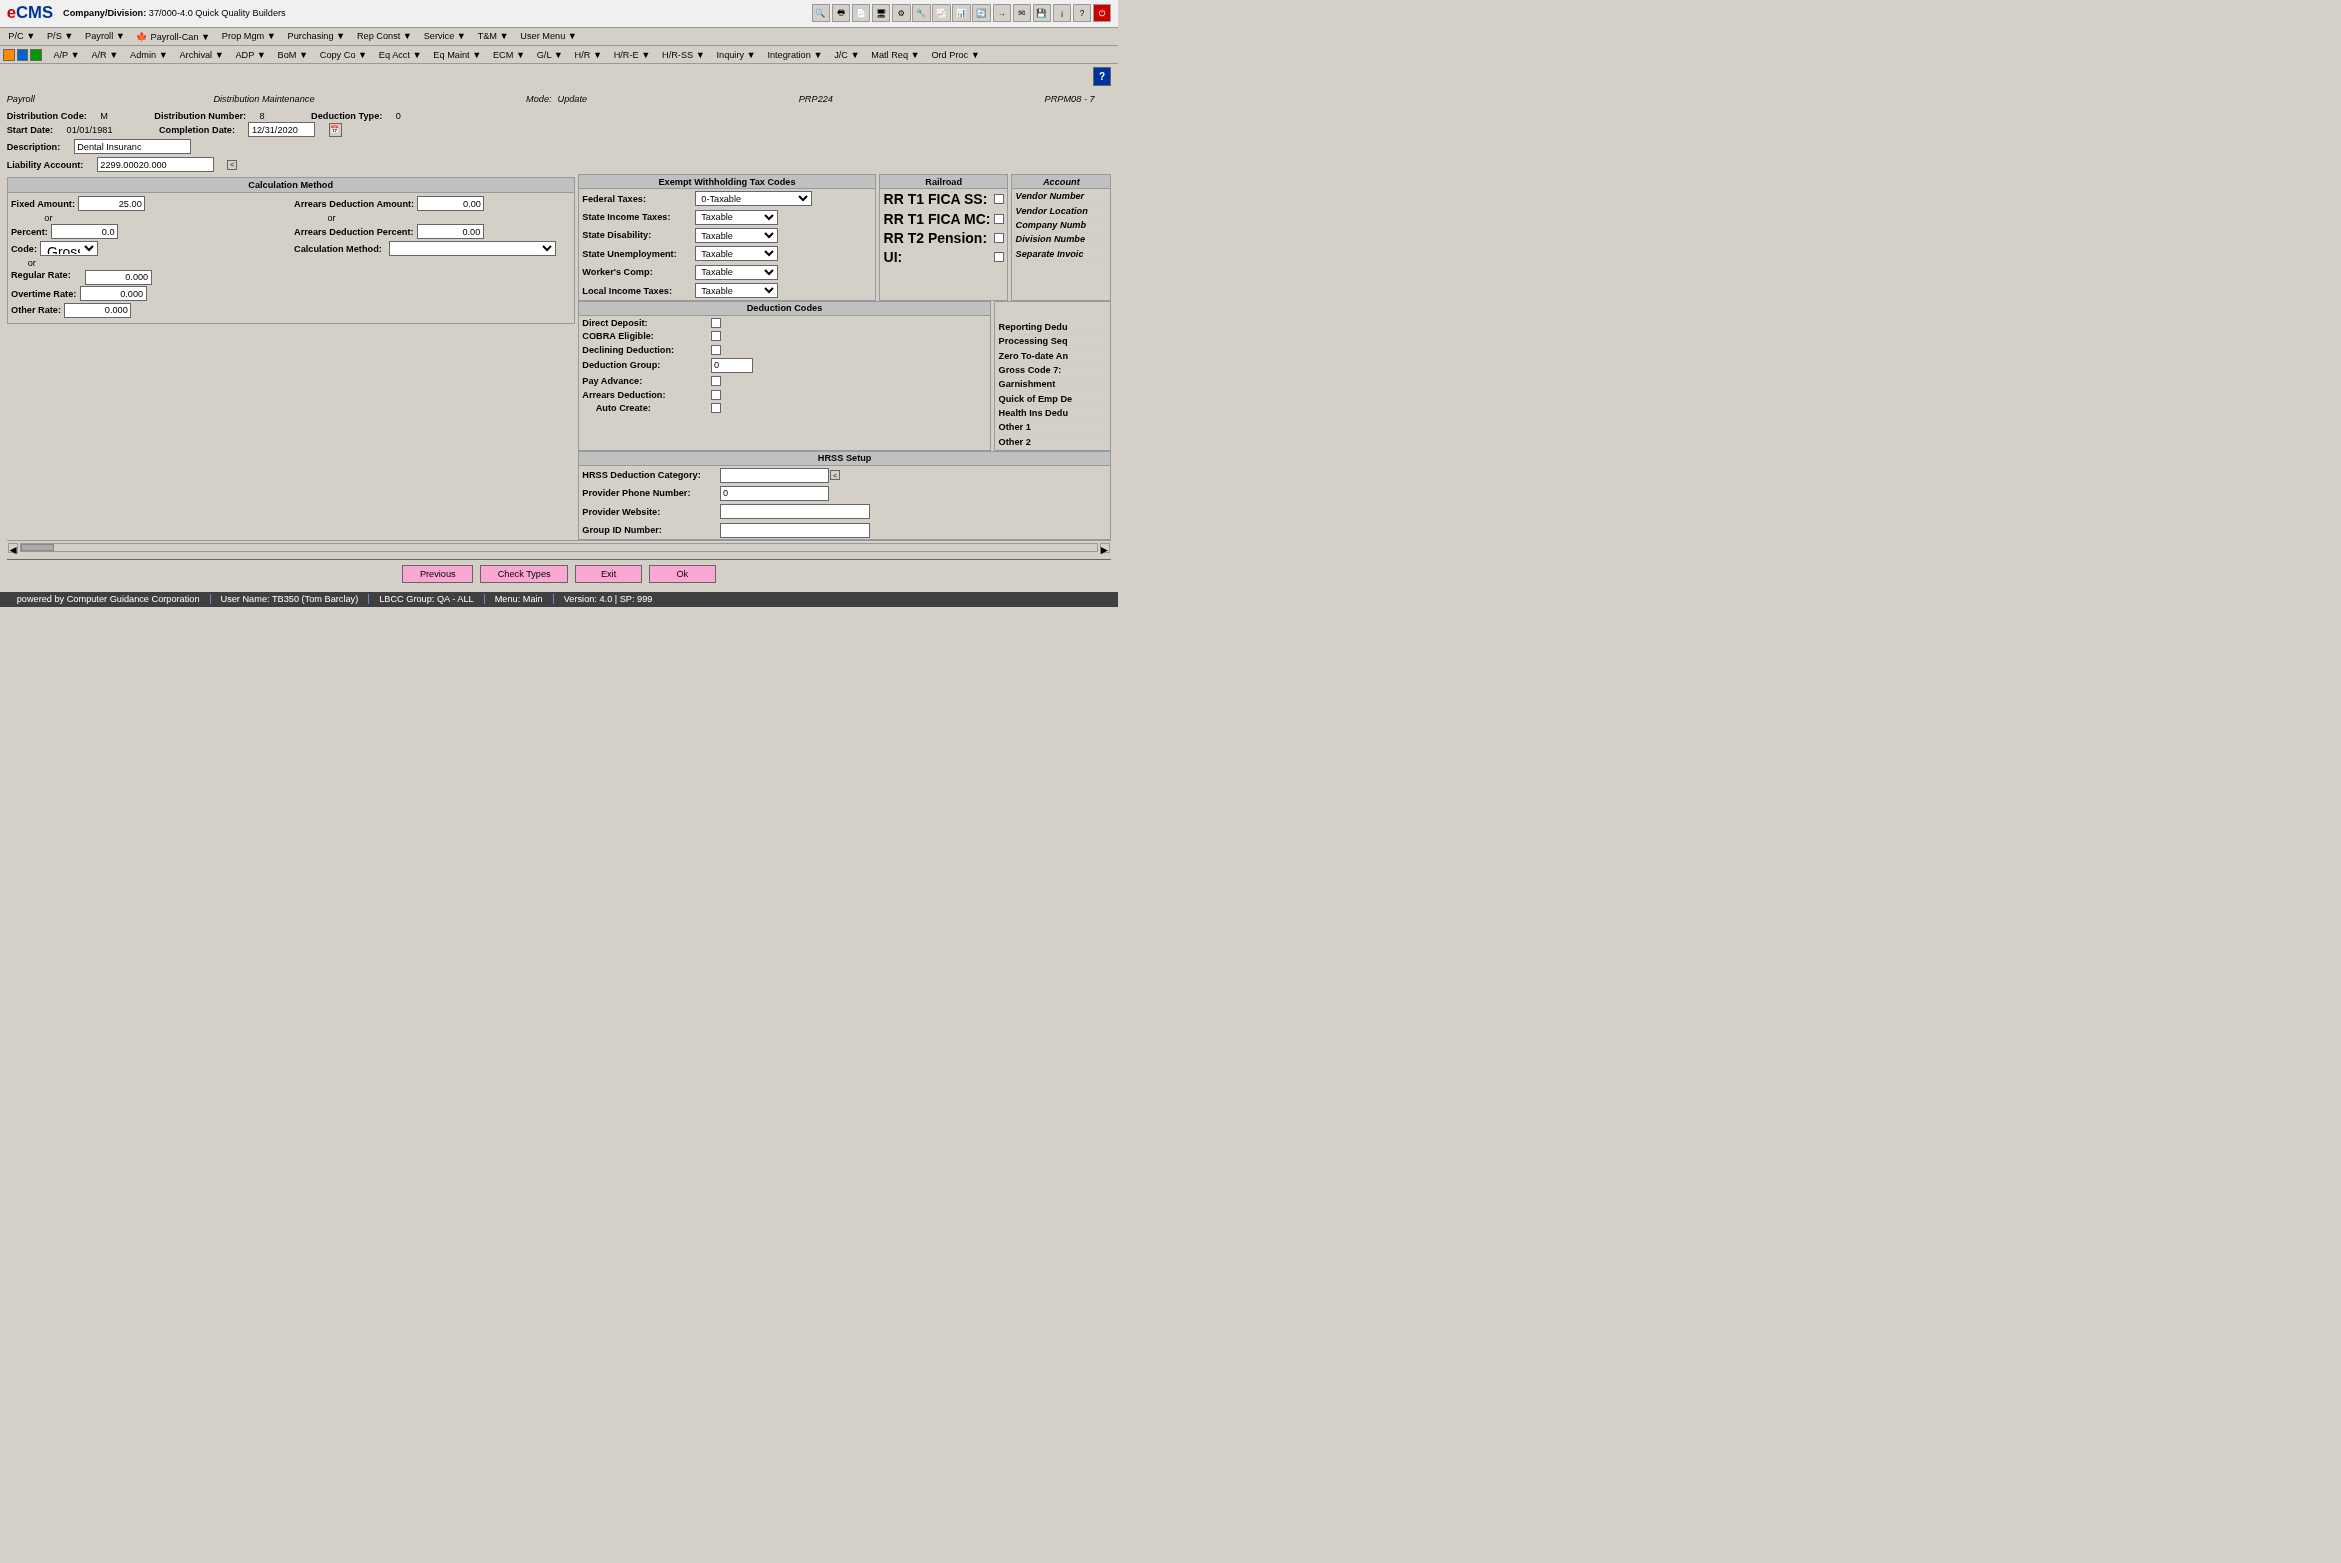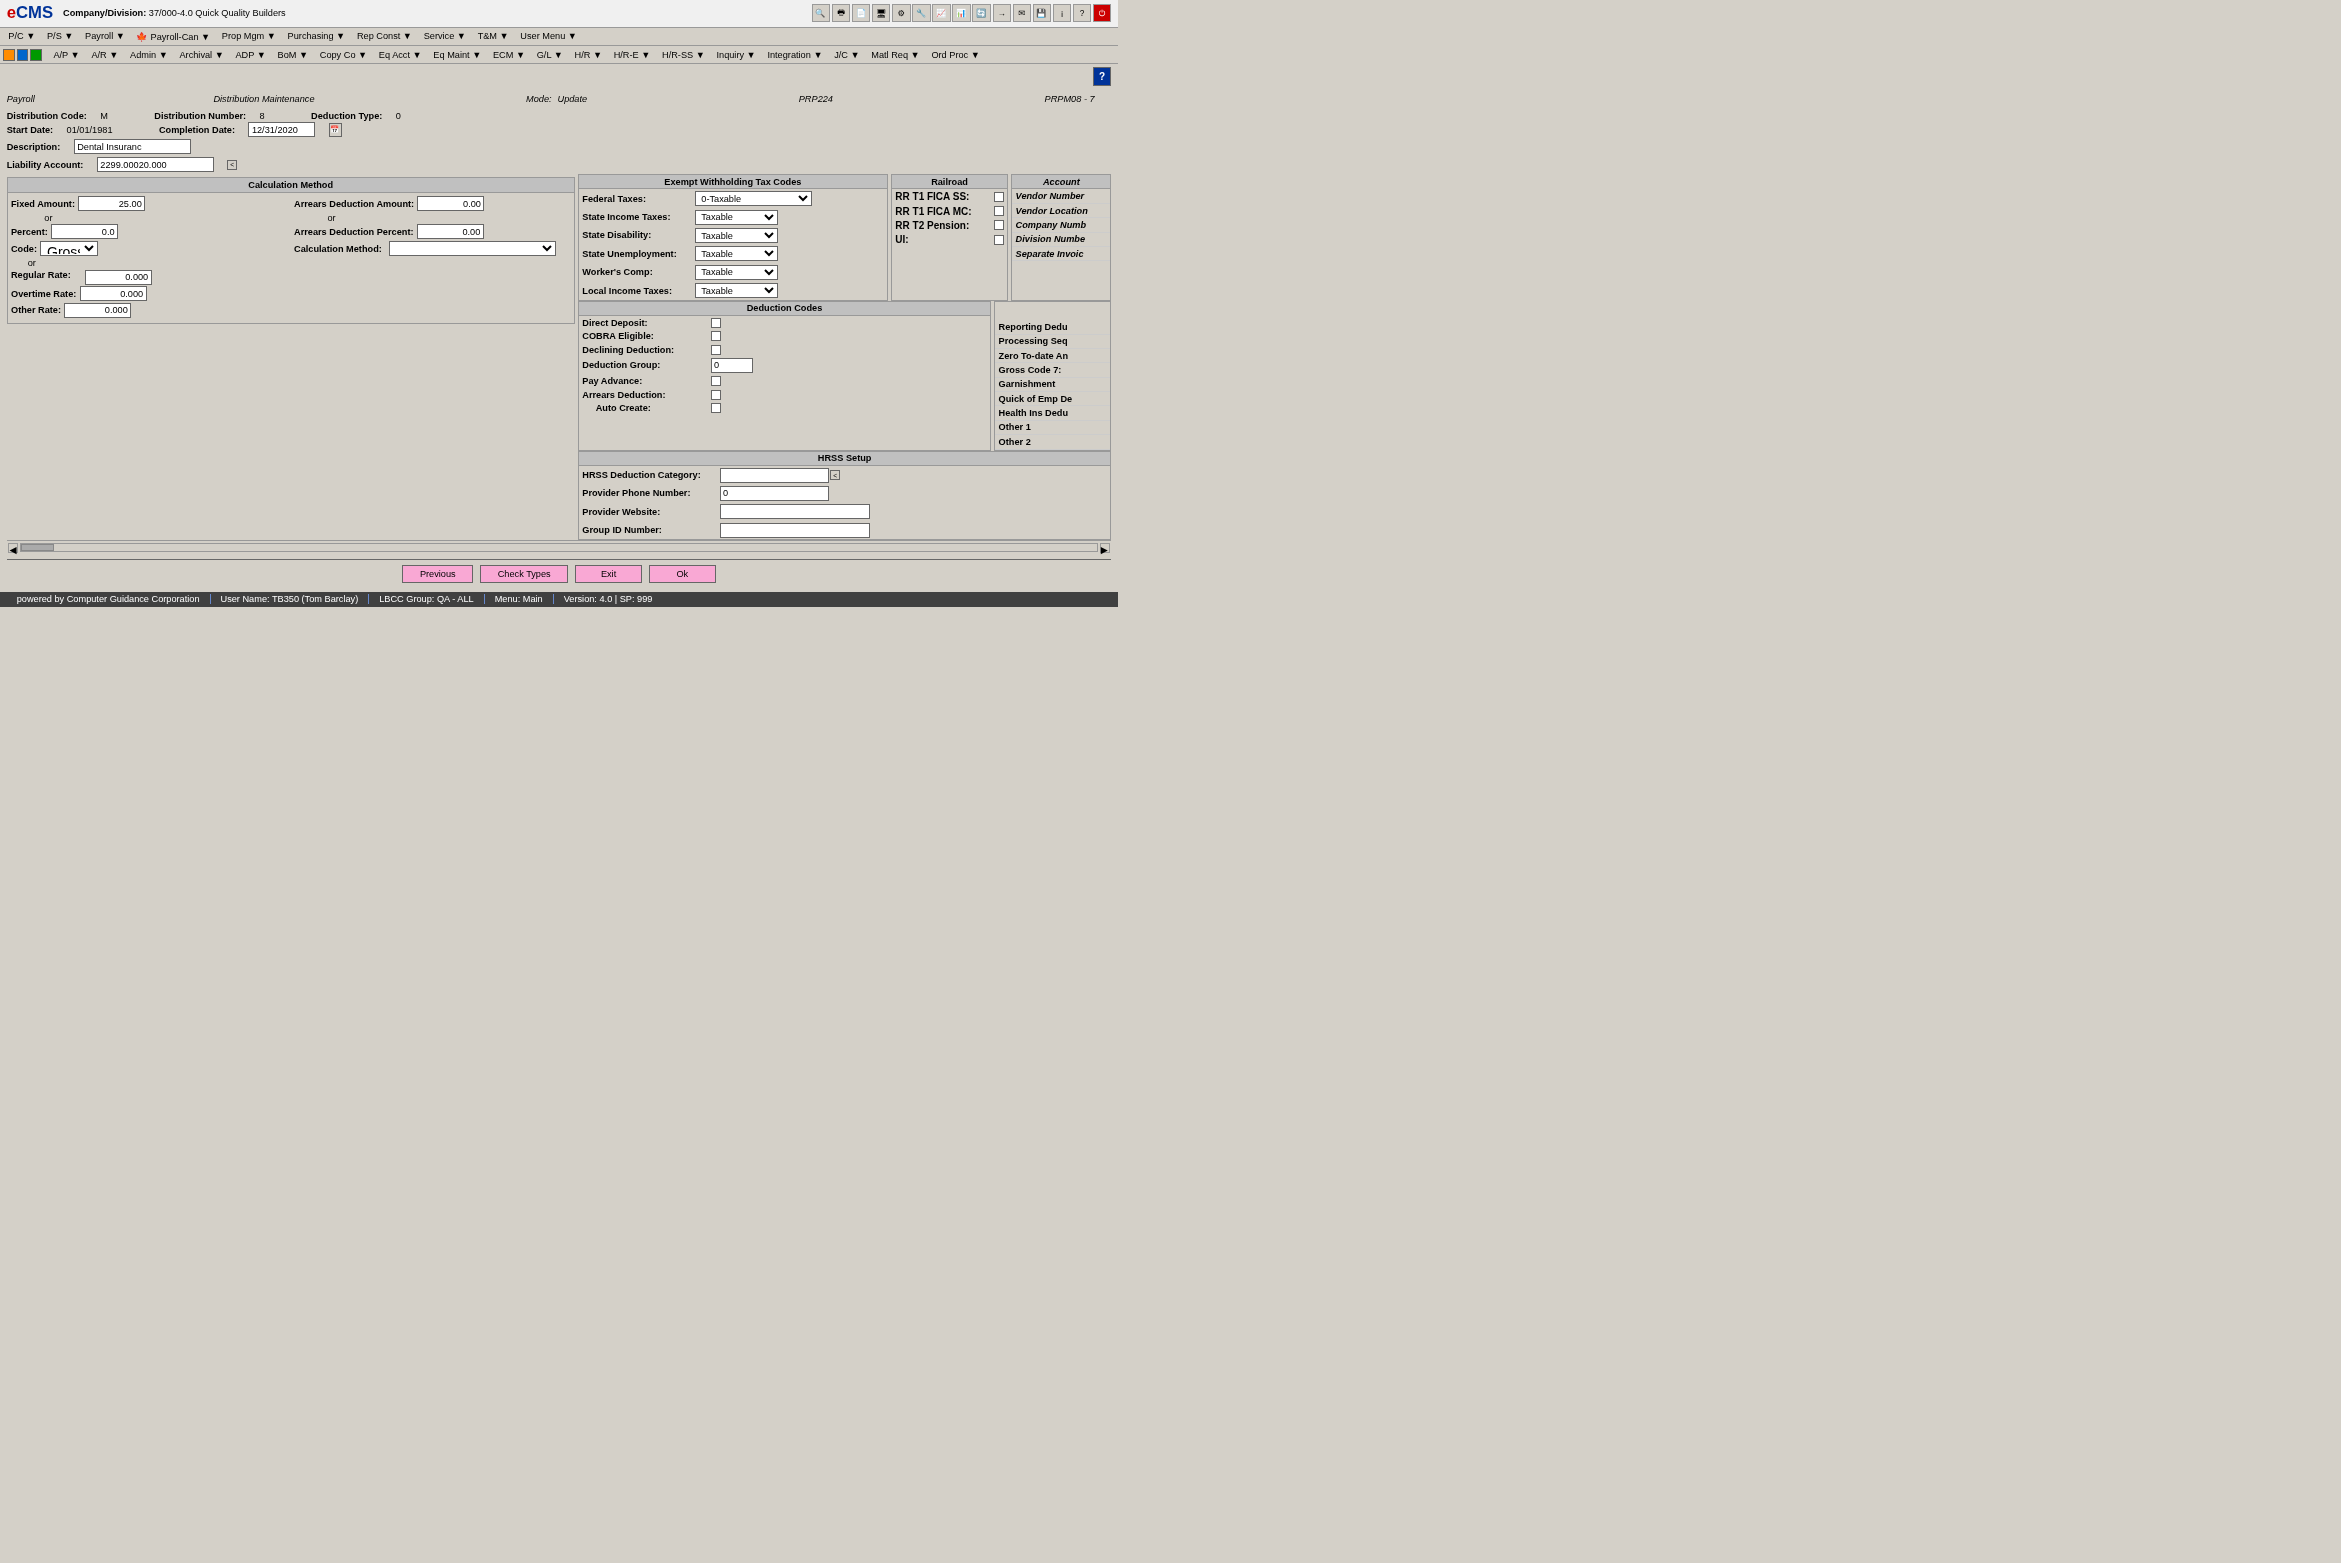--- a/index.html
+++ b/index.html
@@ -50,21 +50,21 @@
 
     
     #calc-section { margin-top: 3.3px; }
     .calc-or { font-size: 9.2px; padding-left: 16.7px; }
     .calc-input { border: 0.8px solid #666; background: white; padding: 0.8px 2.5px; font-size: 9.2px; height: 15px; width: 67px; text-align: right; }
     .select-input { border: 0.8px solid #666; background: white; padding: 0.8px 1.7px; font-size: 14px; height: 15px; }
     .tax-row { display: flex; align-items: center; padding: 1.7px 3.3px; gap: 3.3px; }
     .tax-label { font-size: 9.2px; font-weight: bold; white-space: nowrap; min-width: 109px; }
     .tax-select { border: 0.8px solid #666; background: white; padding: 0.8px 1.7px; font-size: 9.2px; height: 15px; }
     .rr-row { display: flex; align-items: center; padding: 1.7px 3.3px; gap: 3.3px; justify-content: space-between; }
-    .rr-label { font-size: 10px; font-weight: bold; white-space: nowrap; }
+    .rr-label { font-size: 14px; font-weight: bold; white-space: nowrap; }
     .checkbox { width: 10px; height: 10px; border: 0.8px solid #666; background: white; display: inline-block; }
     .ded-row { display: flex; align-items: center; padding: 1.7px 3.3px; gap: 3.3px; }
     .ded-label { font-size: 9.2px; font-weight: bold; white-space: nowrap; min-width: 125px; }
     .ded-input-small { border: 0.8px solid #666; background: white; padding: 0.8px 2.5px; font-size: 9.2px; height: 15px; width: 42px; }
     .hrss-row { display: flex; align-items: center; padding: 1.7px 3.3px; gap: 3.3px; }
     .hrss-label { font-size: 9.2px; font-weight: bold; white-space: nowrap; min-width: 134px; }
     .hrss-input { border: 0.8px solid #666; background: white; padding: 0.8px 2.5px; font-size: 9.2px; height: 15px; }
     .hrss-input-wide { width: 150px; }
     .hrss-input-med { width: 109px; }
     .acct-item { padding: 1.7px 3.3px; font-size: 9.2px; font-weight: bold; border-bottom: 0.8px solid #ccc; white-space: nowrap; }

